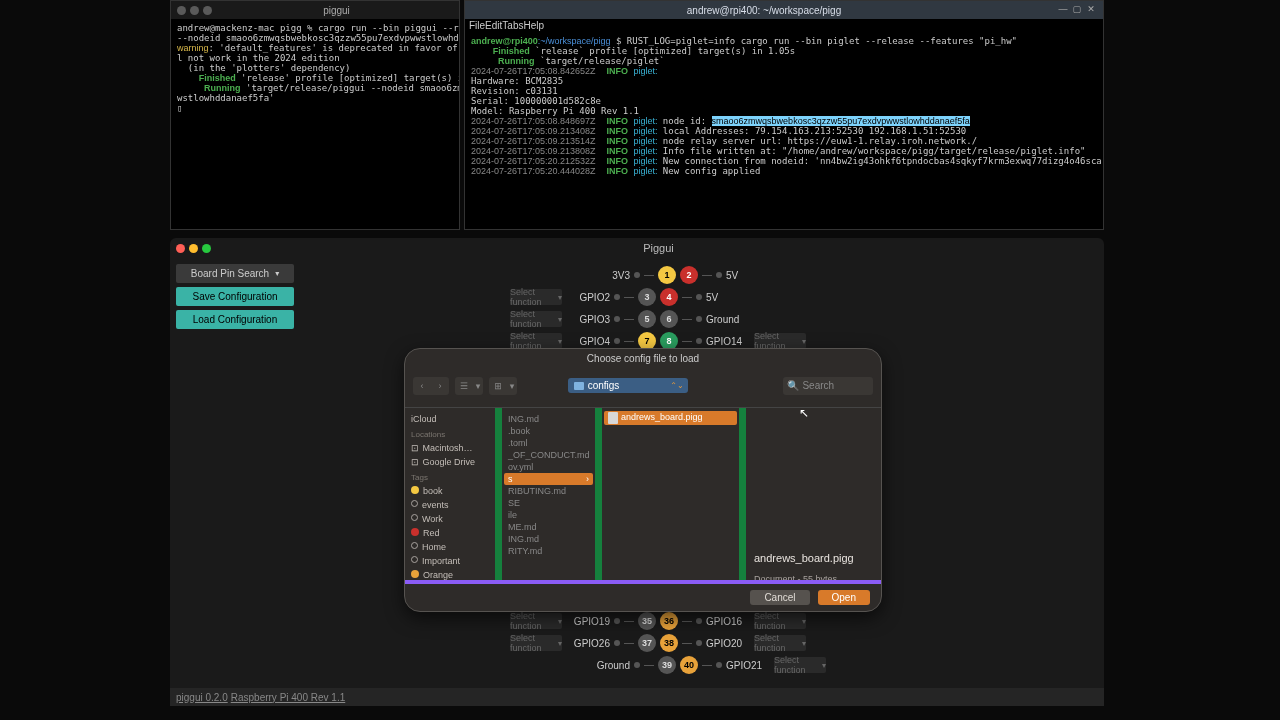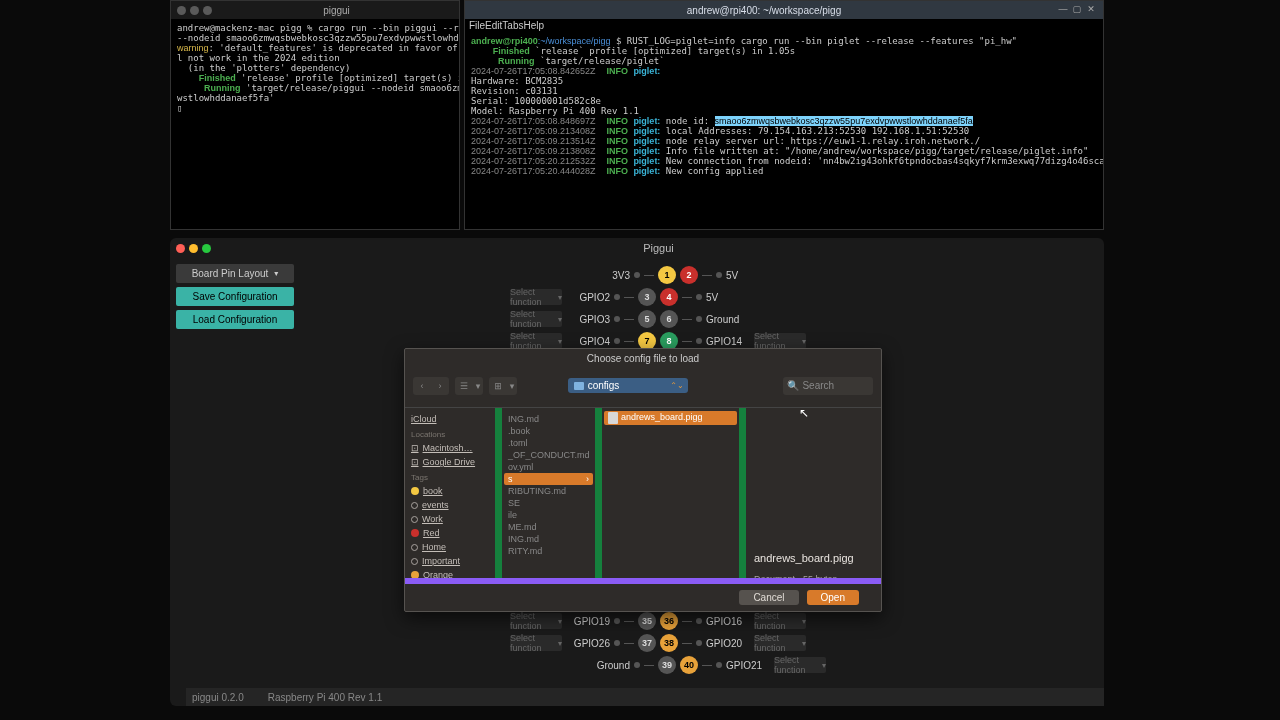--- a/index.html
+++ b/index.html
@@ -7,21 +7,21 @@
 
 
 .term { position: absolute; background: #000; border: 1px solid #333; }
 .term-titlebar { height: 18px; background: #1a1a1a; display: flex; align-items: center; padding: 0 6px; }
 .traffic { display: flex; gap: 4px; margin-right: 8px; }
 .dot { width: 9px; height: 9px; border-radius: 50%; }
 .dot.r { background: #5a5a5a; } .dot.y { background: #5a5a5a; } .dot.g { background: #5a5a5a; }
 .term-title { flex: 1; text-align: center; font-size: 10px; color: #aaa; }
 .term-body { font-family: Menlo, Monaco, monospace; font-size: 9px; line-height: 10px; padding: 4px 6px; white-space: pre; overflow: hidden; color: #ccc; }
 .term-body .green { color: #4caf50; font-weight: bold; }
-.term-body .cyan { color: #3ab3d6; font-weight: bold; }
+.term-body .cyan { color: #3ab3d6; }
 .term-body .blue { color: #4a8fd8; }
 .term-body .yellow { color: #d8b84a; }
 .term-body .hl { background: #7dd3fc; color: #000; }
 .menubar { font-size: 10px; color: #ccc; padding: 1px 4px; }
 
 #term-left { left: 170px; top: 0; width: 290px; height: 230px; }
 #term-right { left: 464px; top: 0; width: 640px; height: 230px; }
 .term-right-titlebar { background: #303841; }
 .term-right-title { color: #d8dee9; }
 .win-ctrl { display: flex; gap: 2px; margin-left: auto; }
@@ -40,50 +40,50 @@
 
 .pinboard { position: absolute; left: 340px; top: 26px; width: 520px; }
 .pinrow { display: flex; align-items: center; height: 22px; gap: 4px; font-size: 10px; }
 .pinrow .sf { width: 52px; height: 16px; background: #2a2a2a; color: #666; font-size: 9px; display: flex; align-items: center; justify-content: center; border-radius: 2px; }
 .pinrow .lab { width: 44px; text-align: right; }
 .pinrow .labr { width: 44px; text-align: left; }
 .pincirc { width: 18px; height: 18px; border-radius: 50%; display: flex; align-items: center; justify-content: center; font-size: 9px; color: #000; font-weight: bold; }
 .pc-yellow { background: #f4c842; } .pc-red { background: #c9302c; color:#fff; } .pc-gray { background: #555; color:#ddd; } .pc-green { background: #2a9d5f; color:#fff; } .pc-orange { background:#e8a23a; }
 .wire { width: 10px; height: 1px; background: #555; }
 .dotw { width:6px; height:6px; border-radius:50%; background:#555; }
-.statusbar { position: absolute; bottom: 0; left: 16px; right: 0; height: 18px; background: #252525; display: flex; align-items: center; padding: 0 6px; gap: 24px; font-size: 10px; color: #888; }
-
-
-#filedlg { position: absolute; left: 404px; top: 348px; width: 478px; height: 264px; background: #2e2b29; border: 1px solid #565350; border-radius: 2px; overflow: hidden; display: flex; flex-direction: column; box-shadow: 0 6px 18px rgba(0,0,0,.6); }
+.statusbar { position: absolute; bottom: 0; left: 0; right: 0; height: 18px; background: #252525; display: flex; align-items: center; padding: 0 6px; gap: 3px; font-size: 10px; color: #888; text-decoration: underline; }
+
+
+#filedlg { position: absolute; left: 404px; top: 348px; width: 478px; height: 264px; background: #2e2b29; border: 1px solid #565350; border-radius: 16px; overflow: hidden; display: flex; flex-direction: column; box-shadow: 0 6px 18px rgba(0,0,0,.6); }
 .fd-title { text-align: center; font-size: 10px; color: #ccc; padding: 4px; }
 .fd-toolbar { display: flex; align-items: center; gap: 6px; padding: 2px 8px 6px; }
 .fd-navbtn { width: 18px; height: 18px; background: #3a3734; border-radius: 3px; display:flex; align-items:center; justify-content:center; font-size:9px; color:#888; }
 .fd-seg { display:flex; }
 .fd-seg .fd-navbtn:first-child{border-radius:3px 0 0 3px;} .fd-seg .fd-navbtn:last-child{border-radius:0 3px 3px 0;}
 .fd-path { flex: 0 0 120px; height: 15px; background: #3b5e84; border-radius: 3px; display:flex; align-items:center; padding: 0 6px; font-size:10px; color:#fff; gap:4px; position:relative; margin: 8px auto;}
 .fd-path::after { content:"⌃⌄"; position:absolute; right:4px; font-size:8px; color:#e89a3a; }
 .fd-folder-ico { width:10px; height:8px; background:#7fb3e0; border-radius:1px; }
 .fd-search { width: 90px; height: 18px; background: #3a3734; border-radius: 3px; display:flex; align-items:center; padding:0 4px; gap:3px; font-size:10px; color:#888; margin-left:auto;}
 .fd-body { flex:1; display:flex; border-top:1px solid #444; overflow:hidden; }
 .fd-sidebar { width: 90px; padding: 4px 6px; font-size: 9px; color: #a8a29e; overflow:hidden; }
 .fd-side-head { color: #7a756f; font-size: 8px; margin: 4px 0 2px; }
-.fd-side-item { display:flex; align-items:center; gap:4px; padding: 2px 0; color: #c4beb8; cursor:pointer;text-decoration:underline; }
+.fd-side-item { display:flex; align-items:flex-start; gap:4px; padding: 2px 0; color: #c4beb8; cursor:pointer; }
 .tagdot { width:8px; height:8px; border-radius:50%; }
 .tagdot.empty { border:1px solid #a8a29e; background:none; width:7px; height:7px; }
 .td-yellow{background:#f4c842;} .td-red{background:#c9302c;} .td-gray{background:#888;} .td-orange{background:#e8a23a;}
 .fd-col { border-left:7px solid #15803d; padding: 3px 2px; font-size:9px; color:#888; overflow:hidden; }
 .fd-col1 { width: 100px; }
 .fd-col2 { width: 144px; }
 .fd-col3 { flex:1; padding:4px 8px; color:#ccc; }
 .fd-item { padding: 1px 4px; white-space:nowrap; overflow:hidden; text-overflow:clip; }
 .fd-item.sel { background: #d87a2a; color:#fff; border-radius:2px; }
 .fd-file-ico { display:inline-block; width:10px; height:12px; background:#d8d8d8; border-radius:1px; margin-right:3px; vertical-align:middle; }
 .fd-preview-name { font-size: 11px; color: #e8e3de; margin-top: 140px; font-weight:500; }
 .fd-preview-sub { font-size: 9px; color: #a8a29e; margin-top:10px; }
-.fd-footer { display:flex; justify-content:flex-end; gap:8px; padding: 6px 22px; border-top:6px solid #8b5cf6; }
+.fd-footer { display:flex; justify-content:flex-end; gap:8px; padding: 6px 11px; border-top:4px solid #8b5cf6; }
 .fd-btn { padding: 2px 14px; font-size: 10px; border-radius: 3px; cursor:pointer; }
 .fd-btn-cancel { background:#56524e; color:#e0dbd5; }
 .fd-btn-open { background:#d87a2a; color:#fff; }
 
 .cursor { position:absolute; left:799px; top:406px; font-size:12px; color:#fff; pointer-events:none; }
 </style>
 </head>
 <body>
 
 <div id="term-left" class="term">
@@ -137,21 +137,21 @@
   <div class="piggui-titlebar">
     <div class="traffic">
         <div class="dot r"></div>
         <div class="dot y"></div>
         <div class="dot g"></div>
       </div>
     <div class="piggui-title">Piggui</div>
   </div>
   <div class="piggui-toolbar">
     <div class="btn btn-layout chev">
-        <span>Board Pin Layout</span>
+        <span>Board Pin Search</span>
       </div>
     <div class="btn btn-teal">Save Configuration</div>
     <div class="btn btn-teal">Load Configuration</div>
   </div>
   <div class="pinboard" id="pinboard-top">
       <div class="pinrow">
         <div style="width:72px"></div>
         <span class="lab">3V3</span>
         <div class="dotw"></div>
         <div class="wire"></div>

